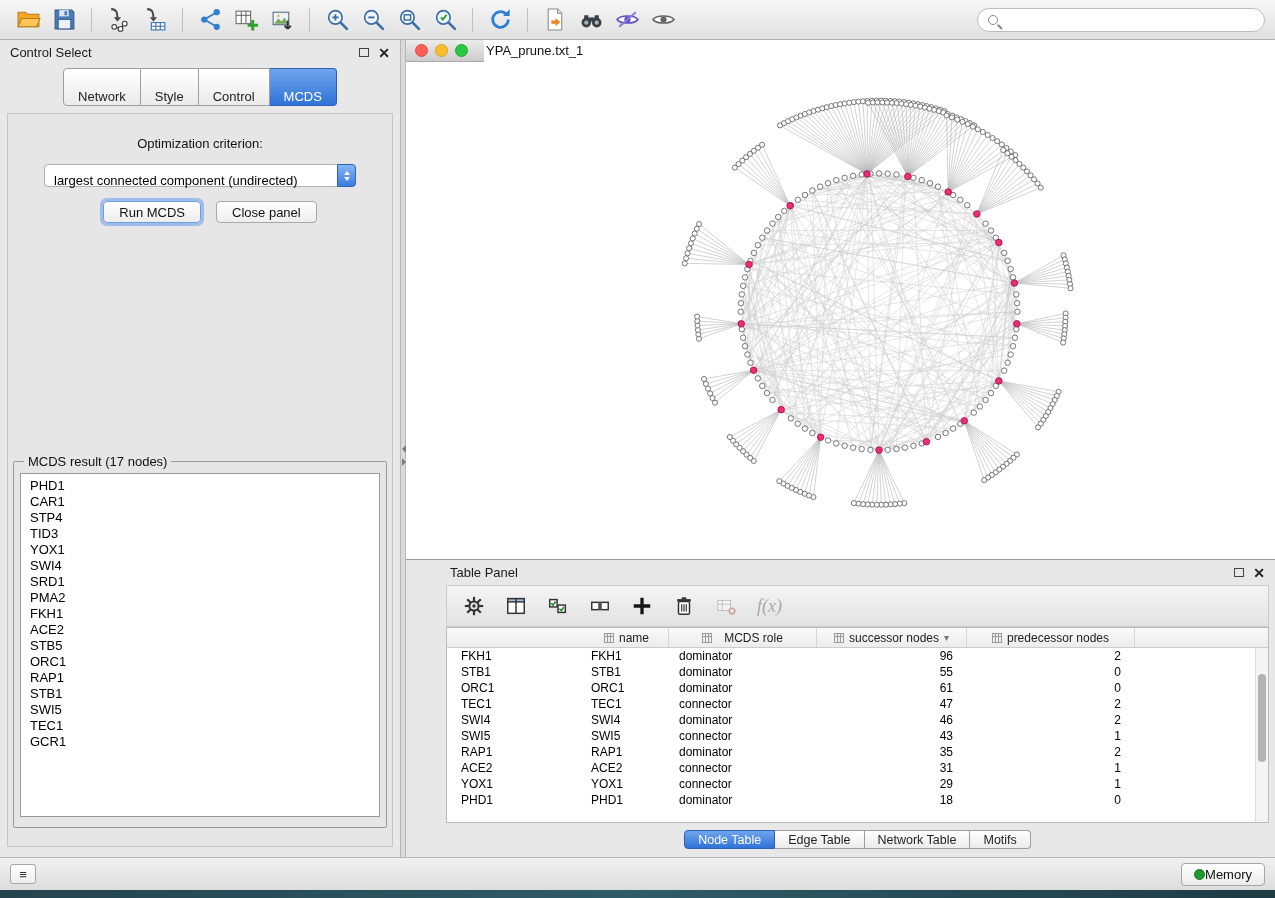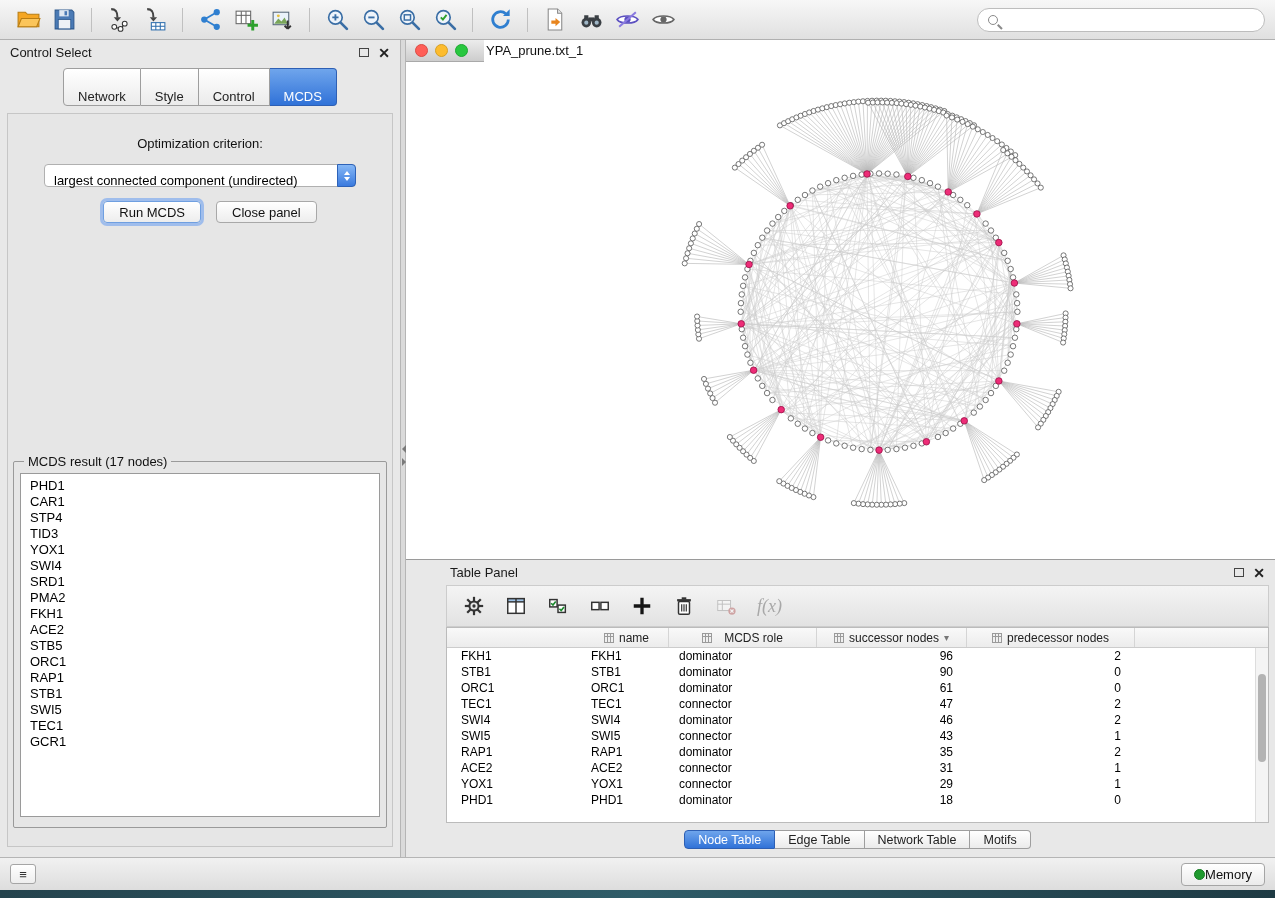--- a/index.html
+++ b/index.html
@@ -1211,21 +1211,21 @@
                 <div class="td c0" style="width: 138px;">FKH1</div>
                 <div class="td c1" style="width: 84px;">FKH1</div>
                 <div class="td c2" style="width: 148px;">dominator</div>
                 <div class="td c3" style="width: 150px;">96</div>
                 <div class="td c4" style="width: 168px;">2</div>
               </div>
               <div class="tr">
                 <div class="td c0" style="width: 138px;">STB1</div>
                 <div class="td c1" style="width: 84px;">STB1</div>
                 <div class="td c2" style="width: 148px;">dominator</div>
-                <div class="td c3" style="width: 150px;">90</div>
+                <div class="td c3" style="width: 150px;">55</div>
                 <div class="td c4" style="width: 168px;">0</div>
               </div>
               <div class="tr">
                 <div class="td c0" style="width: 138px;">ORC1</div>
                 <div class="td c1" style="width: 84px;">ORC1</div>
                 <div class="td c2" style="width: 148px;">dominator</div>
                 <div class="td c3" style="width: 150px;">61</div>
                 <div class="td c4" style="width: 168px;">0</div>
               </div>
               <div class="tr">

